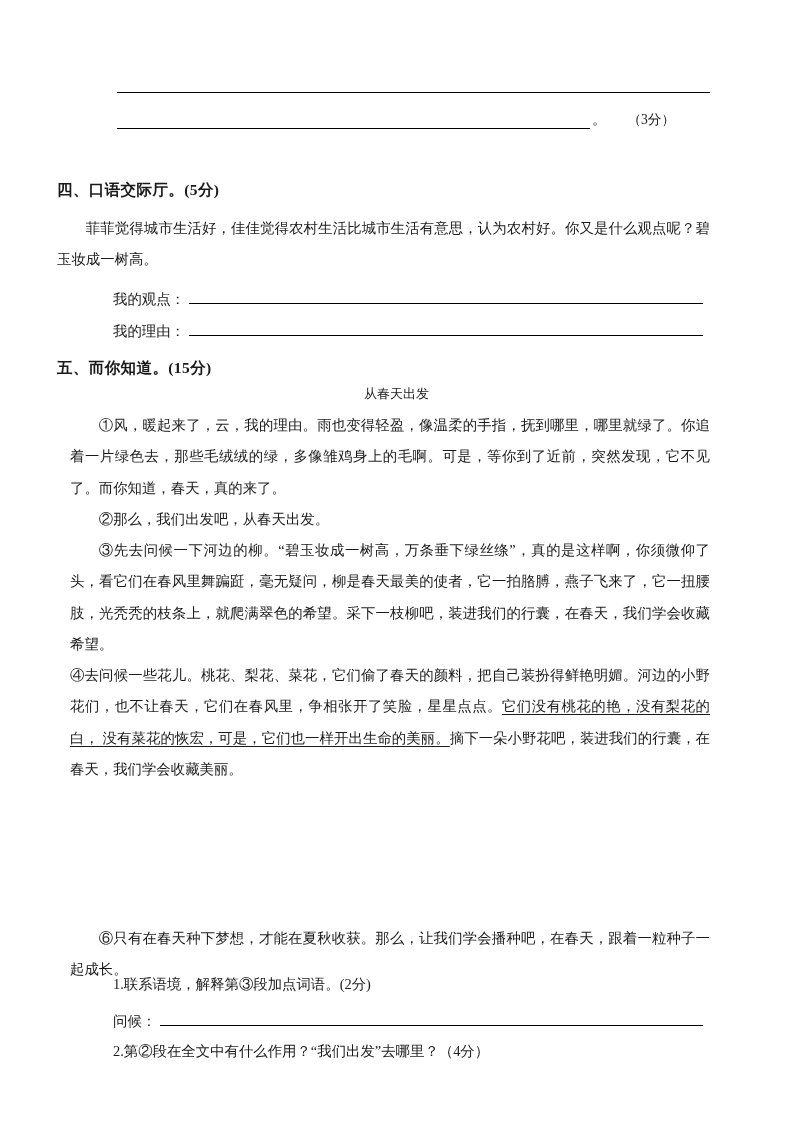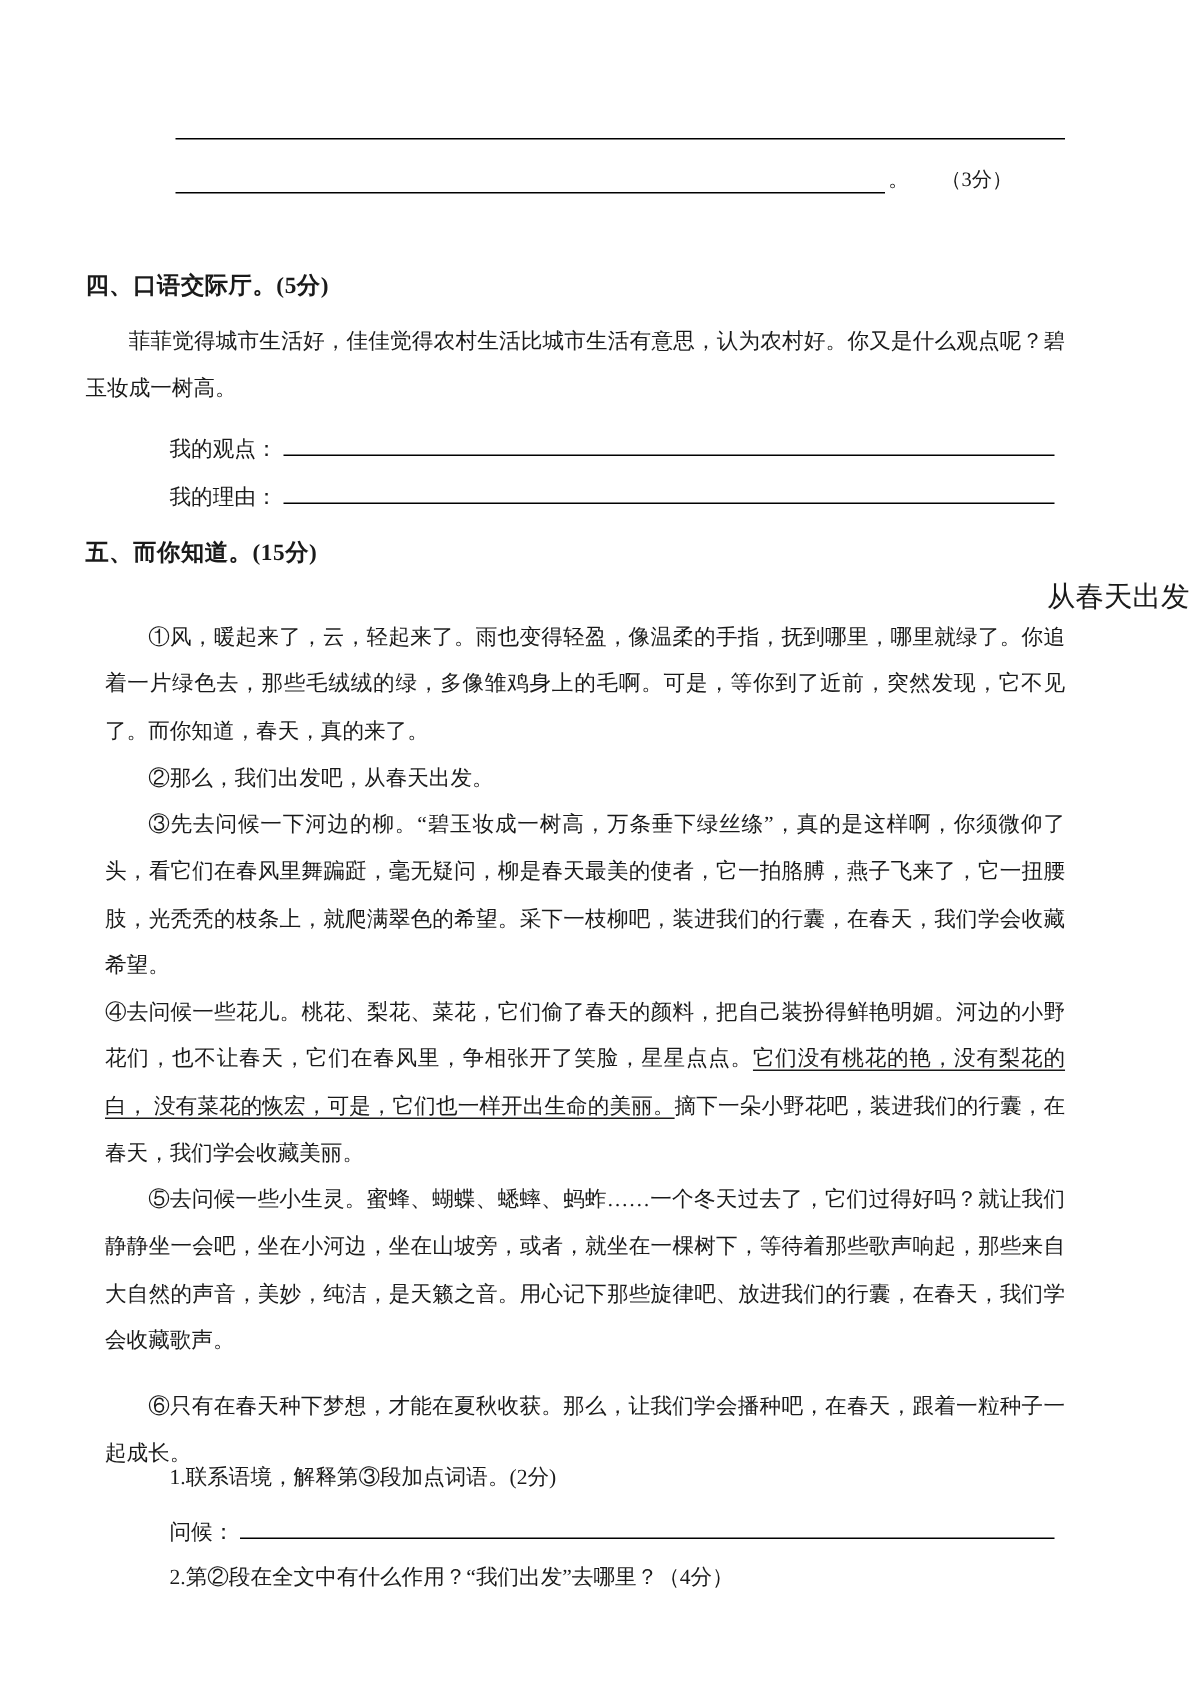--- a/index.html
+++ b/index.html
@@ -70,22 +70,22 @@
     line-height: 31.3px;
     text-align: justify;
     text-justify: inter-ideograph;
   }
   .body-text.indent { text-indent: 2em; }
 
   .article-title {
     position: absolute;
     left: 0;
     width: 793px;
-    text-align: right;
-    font-size: 19px;
+    text-align: center;
+    font-size: 13px;
   }
 
   
   .ans-row {
     position: absolute;
     display: flex;
     align-items: baseline;
     font-size: 14.4px;
     white-space: nowrap;
   }
@@ -140,29 +140,28 @@
 
   <div class="ans-row" style="left:113px; top:320px; width:590px;">
     <span class="lbl">我的理由：</span>
     <span class="line"></span>
   </div>
 
   <div class="section-head" style="top:358px;">五、而你知道。(15分)</div>
 
   <div class="article-title" style="top:385px;">从春天出发</div>
 
-  <div class="body-text indent" style="top:410px;">①风，暖起来了，云，轻起来了。雨也变得轻盈，像温柔的手指，抚到哪里，哪里就绿了。你追着一片绿色去，那些毛绒绒的绿，多像雏鸡身上的毛啊。可是，等你到了近前，突然发现，它不见了。而你知道，春天，真的来了。</div>
+  <div class="body-text indent" style="top:410px;">①风，暖起来了，云，我的理由。雨也变得轻盈，像温柔的手指，抚到哪里，哪里就绿了。你追着一片绿色去，那些毛绒绒的绿，多像雏鸡身上的毛啊。可是，等你到了近前，突然发现，它不见了。而你知道，春天，真的来了。</div>
 
   <div class="body-text indent" style="top:504px;">②那么，我们出发吧，从春天出发。</div>
 
   <div class="body-text indent" style="top:535px;">③先去问候一下河边的柳。“碧玉妆成一树高，万条垂下绿丝绦”，真的是这样啊，你须微仰了头，看它们在春风里舞蹁跹，毫无疑问，柳是春天最美的使者，它一拍胳膊，燕子飞来了，它一扭腰肢，光秃秃的枝条上，就爬满翠色的希望。采下一枝柳吧，装进我们的行囊，在春天，我们学会收藏希望。</div>
 
   <div class="body-text" style="top:660px;"><span>④去问候一些花儿。桃花、梨花、菜花，它们偷了春天的颜料，把自己装扮得鲜艳明媚。河边的小野花们，也不让春天，它们在春风里，争相张开了笑脸，星星点点。</span><u class="emph">它们没有桃花的艳，没有梨花的白， 没有菜花的恢宏，可是，它们也一样开出生命的美丽。</u><span>摘下一朵小野花吧，装进我们的行囊，在春天，我们学会收藏美丽。</span></div>
 
-  <div class="body-text indent" style="top:785px;">⑤去问候一些小生灵。蜜蜂、蝴蝶、蟋蟀、蚂蚱……一个冬天过去了，它们过得好吗？就让我们静静坐一会吧，坐在小河边，坐在山坡旁，或者，就坐在一棵树下，等待着那些歌声响起，那些来自大自然的声音，美妙，纯洁，是天籁之音。用心记下那些旋律吧、放进我们的行囊，在春天，我们学会收藏歌声。</div>
 
   <div class="body-text indent" style="top:910px;margin-top:13px;">⑥只有在春天种下梦想，才能在夏秋收获。那么，让我们学会播种吧，在春天，跟着一粒种子一起成长。</div>
 
   <div class="q-line" style="left:113px; top:975px;">1.联系语境，解释第③段加点词语。(2分)</div>
 
   <div class="ans-row" style="left:113px; top:1010px; width:590px;">
     <span class="lbl">问候：</span>
     <span class="line"></span>
   </div>
 

